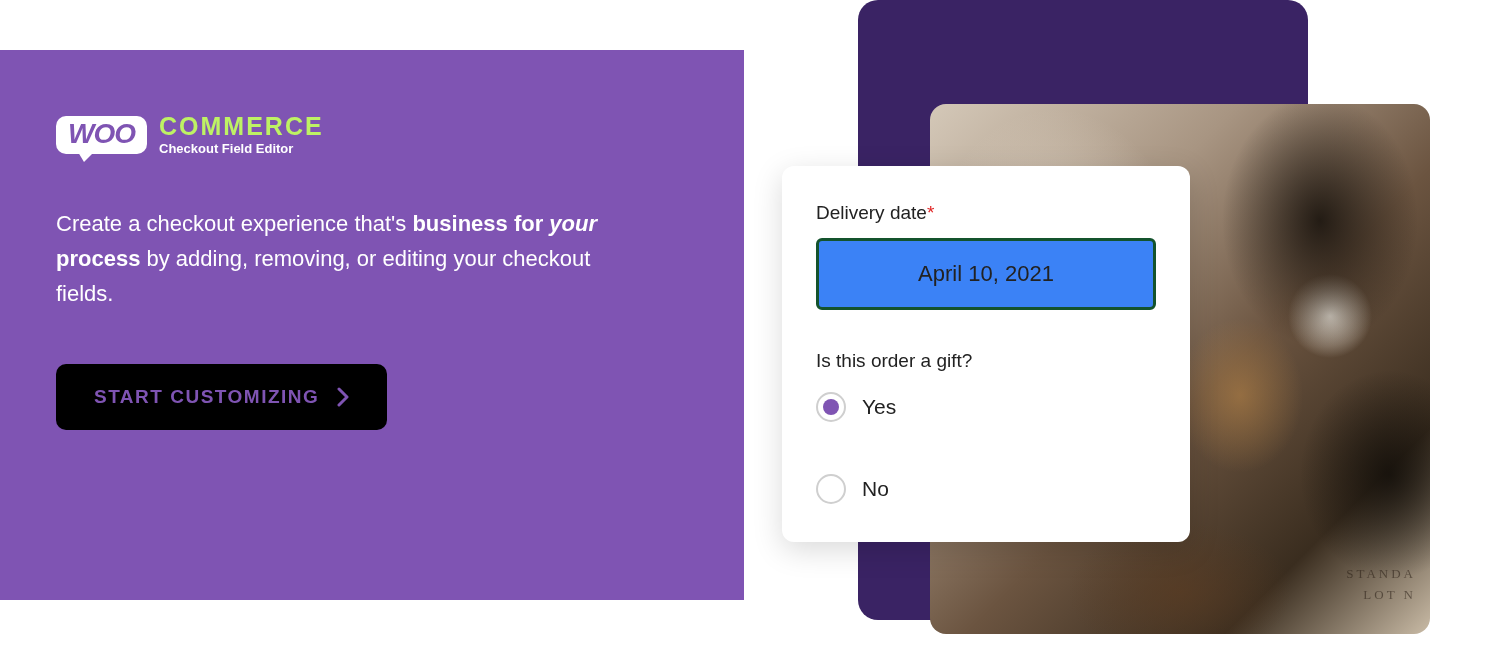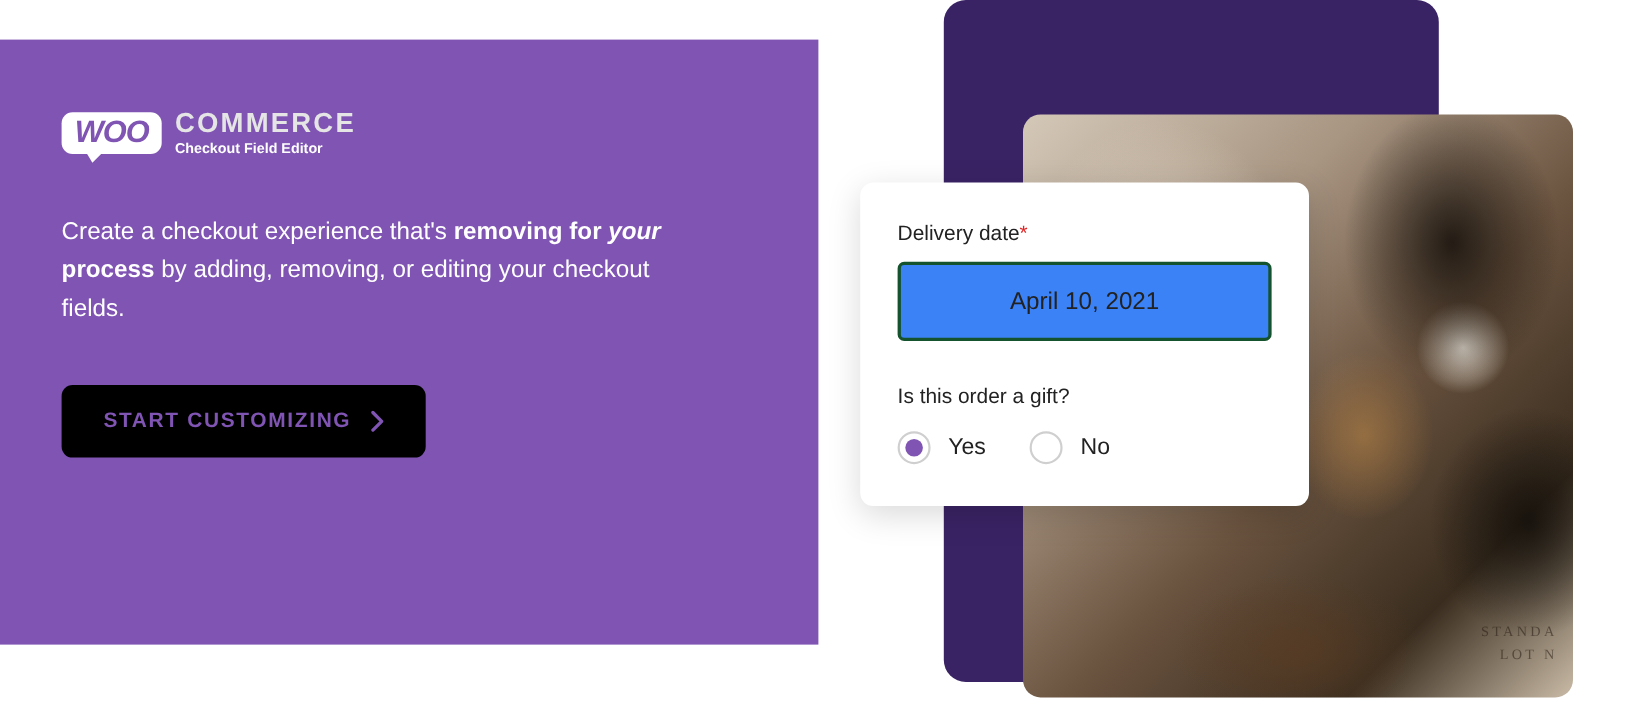--- a/index.html
+++ b/index.html
@@ -15,21 +15,21 @@
       position: absolute;
       top: 0;
       left: 858px;
       width: 450px;
       height: 620px;
       background: #3a2364;
       border-radius: 20px;
     }
     .purple-panel {
       position: absolute;
-      top: 36px;
+      top: 50px;
       left: 0;
       width: 744px;
       height: 550px;
       background: #7f54b3;
       padding: 64px 56px;
     }
     .logo-row {
       display: flex;
       align-items: center;
       gap: 12px;
@@ -56,21 +56,21 @@
       height: 0;
       border-left: 6px solid transparent;
       border-right: 10px solid transparent;
       border-top: 10px solid #fff;
     }
     .logo-text-col {
       display: flex;
       flex-direction: column;
     }
     .commerce-text {
-      color: #e5e5e5;
+      color: #bef264;
       font-weight: 800;
       font-size: 25px;
       letter-spacing: 2px;
       line-height: 1;
       text-align: right;
     }
     .subtitle-text {
       color: #fff;
       font-weight: 700;
       font-size: 13px;
@@ -169,22 +169,23 @@
       border-radius: 6px;
       padding: 20px 24px;
       font-size: 22px;
       color: #222;
       text-align: center;
       background: #3b82f6;
       margin-bottom: 40px;
     }
     .radio-row {
       display: flex;
-      gap: 40px;
+      gap: 52px;
       margin-top: 20px;
+      flex-direction: column;
     }
     .radio-option {
       display: flex;
       align-items: center;
       gap: 16px;
       cursor: pointer;
     }
     .radio-circle {
       width: 30px;
       height: 30px;
@@ -218,21 +219,21 @@
   <div class="logo-row">
     <div class="woo-bubble">WOO</div>
     <div class="logo-text-col">
       <div class="commerce-text">COMMERCE</div>
       <div class="subtitle-text">Checkout Field Editor</div>
     </div>
   </div>
 
 
   <p class="description">
-    <span>Create a checkout experience that's </span><strong><span>removing for </span><em>your</em><span> process</span></strong><span> by adding, removing, or editing your checkout fields.</span>
+    <span>Create a checkout experience that's </span><strong><span>business for </span><em>your</em><span> process</span></strong><span> by adding, removing, or editing your checkout fields.</span>
   </p>
 
   <button class="cta-button">
     <span>START CUSTOMIZING</span>
     <svg class="chevron-right" viewBox="0 0 12 20" fill="none">
       <path d="M2 2 L10 10 L2 18" stroke="#7f54b3" stroke-width="3" stroke-linecap="round" stroke-linejoin="round"></path>
     </svg>
   </button>
 </div>
 

